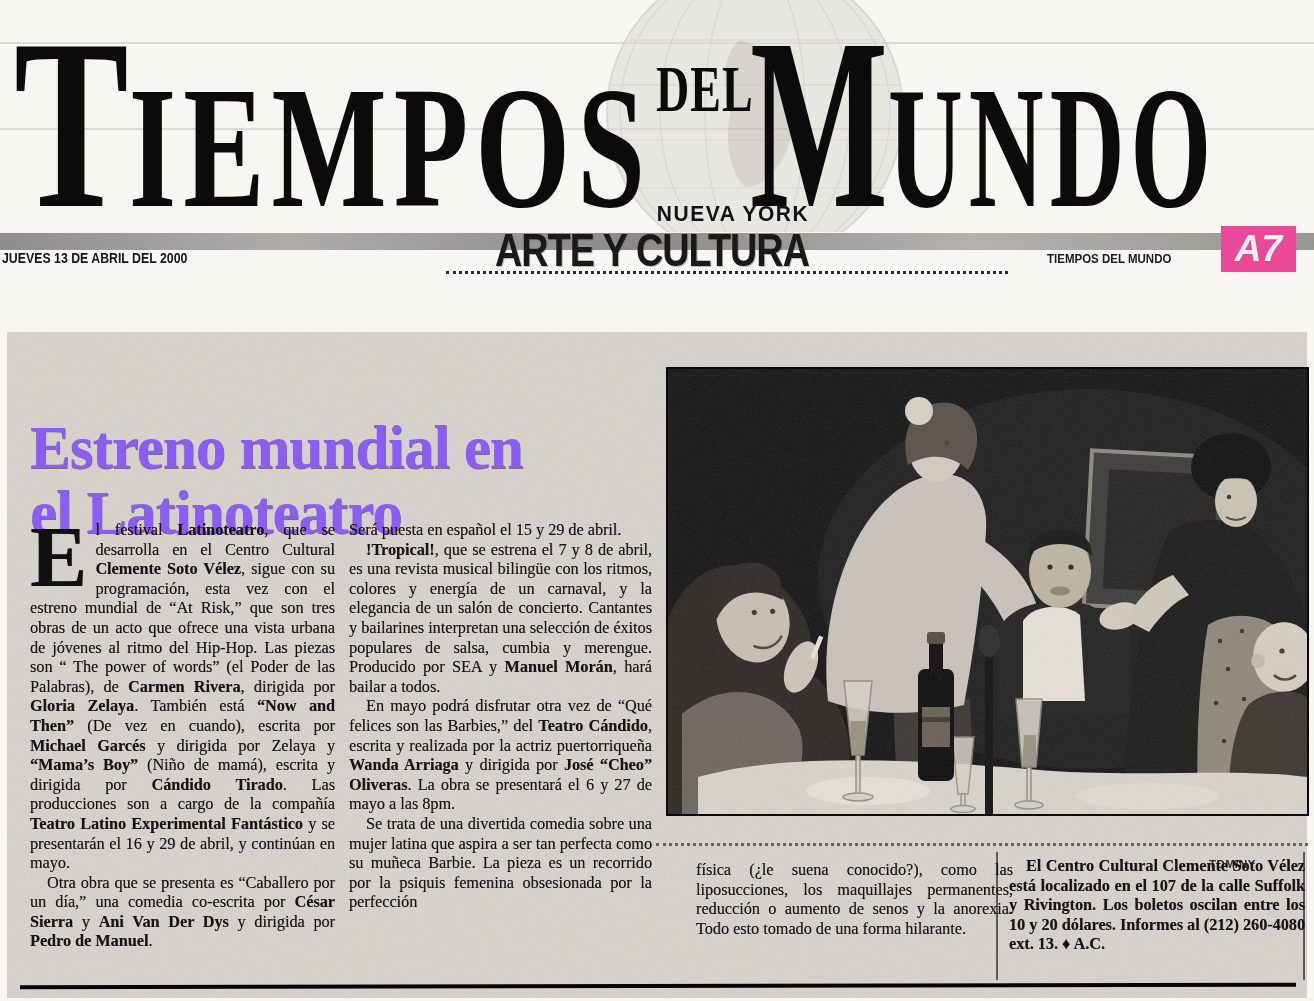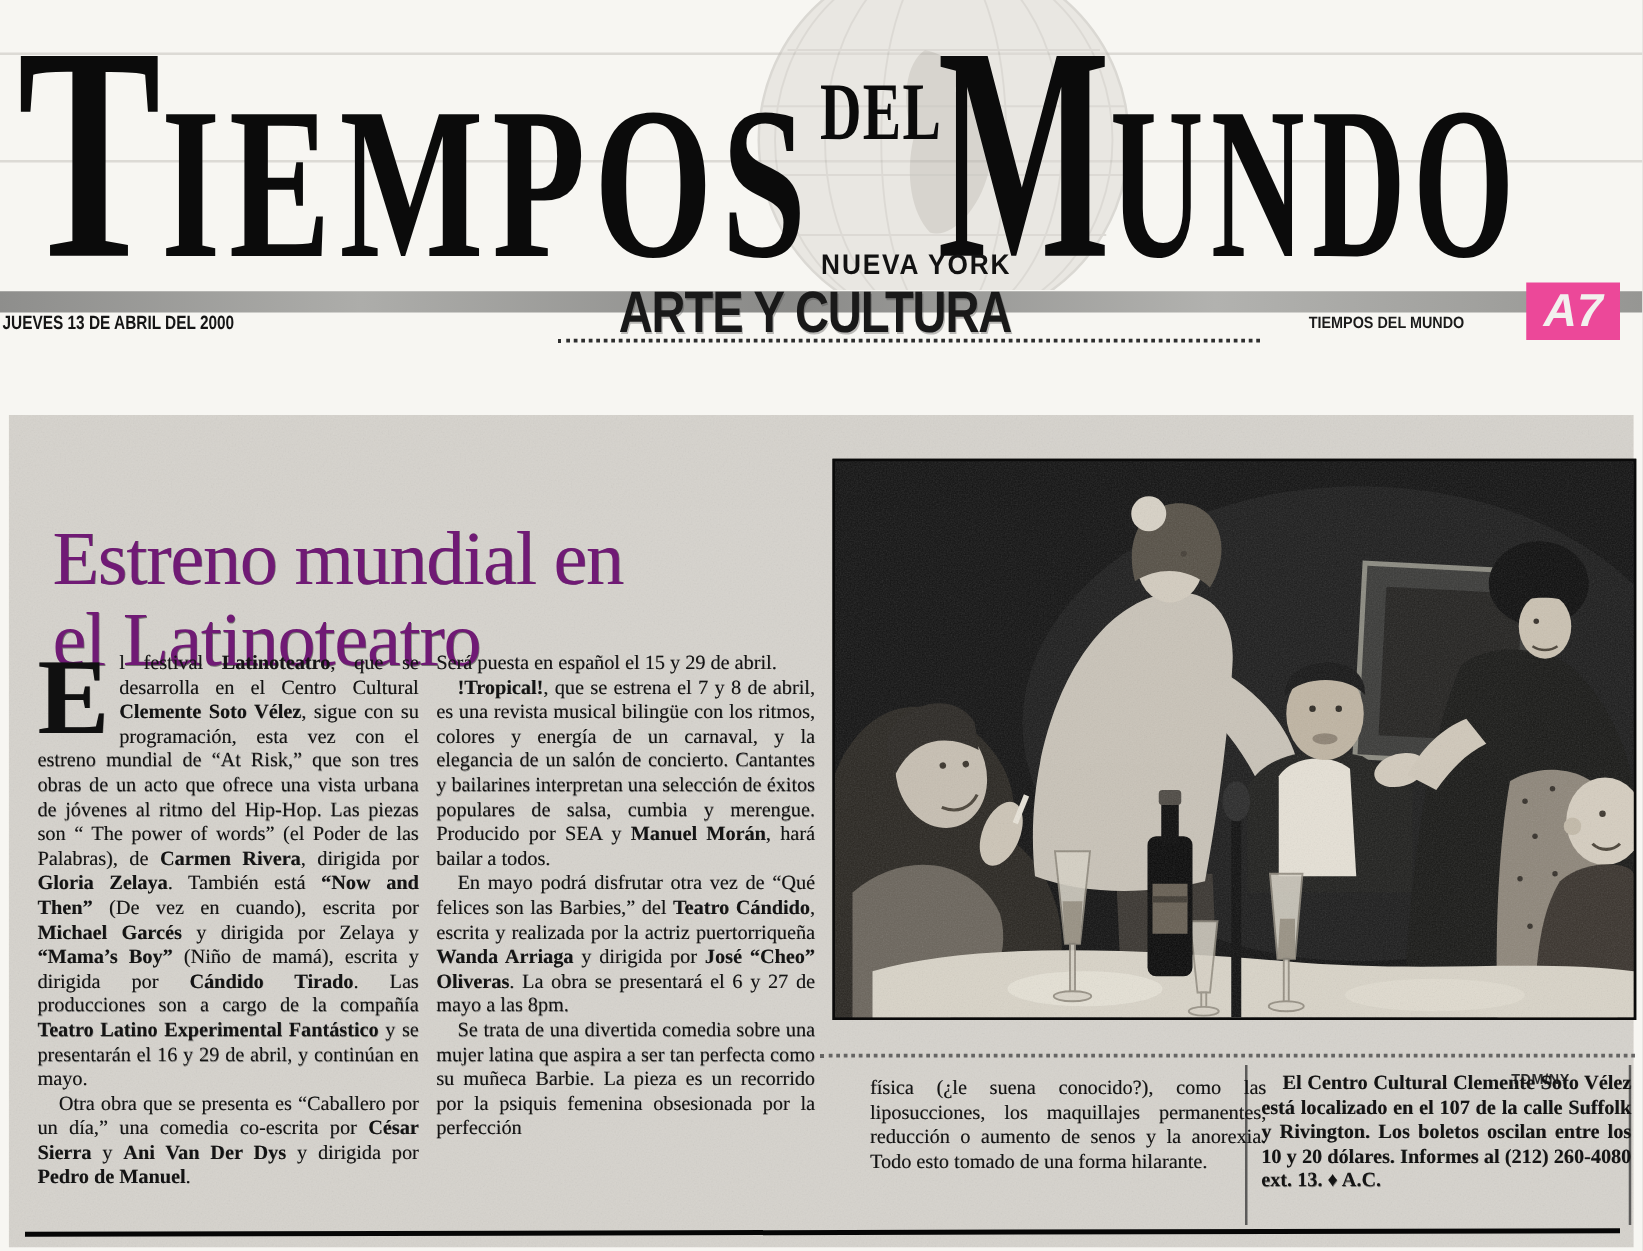--- a/index.html
+++ b/index.html
@@ -31,22 +31,22 @@
          transform:scale(0.92,1.14);text-shadow:1px 1px 0 rgba(70,70,70,.35);}
   .dots-rule{position:absolute;left:446px;top:271px;width:562px;border-bottom:3px dotted #2f2f2f;}
   .kpaper{position:absolute;left:1047px;top:251px;font:bold 12.5px "Liberation Sans",sans-serif;
           transform:scale(0.92,1.05);transform-origin:0 0;color:#1a1a1a;}
   .pagebox{position:absolute;left:1221px;top:226px;width:75px;height:46px;background:#ec4899;
            display:flex;align-items:center;justify-content:center;}
   .pagebox span{font:bold italic 37px "Liberation Sans",sans-serif;color:#f2f1ee;}
 
   
   .artbg{position:absolute;left:7px;top:332px;width:1300px;height:666px;}
-  .headline{position:absolute;left:42px;top:364px;font-weight:normal;font-size:61px;line-height:65px;
-            letter-spacing:-1px;color:#701a75;text-shadow:.5px .5px 0 rgba(20,20,20,.5);}
+  .headline{position:absolute;left:30px;top:364px;font-weight:bold;font-size:61px;line-height:65px;
+            letter-spacing:-1px;color:#8b5cf6;text-shadow:.5px .5px 0 rgba(20,20,20,.5);}
   .bodycol p{margin:0;text-align:justify;font:16.2px/19.6px "Liberation Serif",serif;color:#141414;
              text-shadow:.3px .3px 0 rgba(25,25,25,.45);}
   .bodycol p.ind{text-indent:17px;}
   .col1{position:absolute;left:30px;top:521px;width:305px;}
   .col2{position:absolute;left:349px;top:521px;width:303px;}
   .col3{position:absolute;left:696px;top:861px;width:317px;}
   .col4{position:absolute;left:1009px;top:857px;width:296px;}
   .col4 p{font-weight:bold;text-indent:17px;}
   .dropcap{float:left;font-weight:bold;font-size:86px;line-height:62px;padding:5px 8px 0 0;color:#101010;}
 

